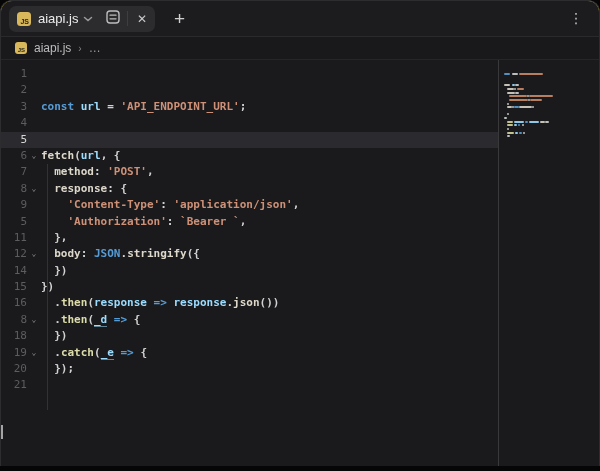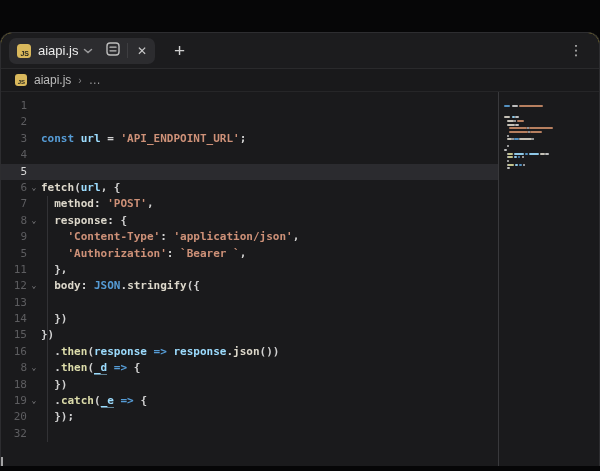--- a/index.html
+++ b/index.html
@@ -1,19 +1,19 @@
 <!DOCTYPE html>
 <html><head>
 <meta charset="utf-8">
 <style>
   html,body{margin:0;padding:0;background:#060607;width:600px;height:471px;overflow:hidden;
     font-family:"Liberation Sans",sans-serif;}
   .window{position:absolute;left:0;top:0;right:0;bottom:5px;background:#fde047;
     border-radius:12px 12px 0 0;overflow:hidden;border:1px solid #2d2d30;border-bottom:none;
-    box-sizing:border-box;margin-top:32px;}
+    box-sizing:border-box;}
   
   .tabbar{height:35px;background:#1c1c1e;border-bottom:1px solid #2a2a2c;display:flex;
     align-items:center;position:relative;}
   .tab{margin-left:8px;height:26px;background:#2c2c2f;border-radius:7px;display:flex;
     align-items:center;padding-left:8px;cursor:default;}
   .js-badge{width:14px;height:14px;background:#d9b85c;border-radius:3.5px;color:#26261f;
     font-size:7px;font-weight:bold;display:flex;align-items:flex-end;justify-content:flex-end;
     box-sizing:border-box;padding:1px 2px;}
   .tab-label{color:#ececec;font-size:13px;margin:0 5px 1px 7px;}
   .chev{display:flex;align-items:center;margin-right:6px;}
@@ -100,29 +100,28 @@
         <div class="code-line"><span class="ln">3</span><span class="fold"></span><span class="ct"><span class="tk-kw">const</span><span class="tk-pun"> </span><span class="tk-var">url</span><span class="tk-pun"> = </span><span class="tk-str">'API_ENDPOINT_URL'</span><span class="tk-pun">;</span></span></div>
         <div class="code-line"><span class="ln">4</span><span class="fold"></span><span class="ct"></span></div>
         <div class="code-line current"><span class="ln">5</span><span class="fold"></span><span class="ct"></span></div>
         <div class="code-line"><span class="ln">6</span><span class="fold">⌄</span><span class="ct"><span class="tk-prop">fetch</span><span class="tk-pun">(</span><span class="tk-var">url</span><span class="tk-pun">, {</span></span></div>
         <div class="code-line"><span class="ln">7</span><span class="fold"></span><span class="ct"><span class="tk-pun">  </span><span class="tk-prop">method</span><span class="tk-pun">: </span><span class="tk-str">'POST'</span><span class="tk-pun">,</span></span></div>
         <div class="code-line"><span class="ln">8</span><span class="fold">⌄</span><span class="ct"><span class="tk-pun">  </span><span class="tk-prop">response</span><span class="tk-pun">: {</span></span></div>
         <div class="code-line"><span class="ln">9</span><span class="fold"></span><span class="ct"><span class="tk-pun">    </span><span class="tk-str">'Content-Type'</span><span class="tk-pun">: </span><span class="tk-str">'application/json'</span><span class="tk-pun">,</span></span></div>
         <div class="code-line"><span class="ln">5</span><span class="fold"></span><span class="ct"><span class="tk-pun">    </span><span class="tk-str">'Authorization'</span><span class="tk-pun">: </span><span class="tk-str">`Bearer `</span><span class="tk-pun">,</span></span></div>
         <div class="code-line"><span class="ln">11</span><span class="fold"></span><span class="ct"><span class="tk-pun">  },</span></span></div>
         <div class="code-line"><span class="ln">12</span><span class="fold">⌄</span><span class="ct"><span class="tk-pun">  </span><span class="tk-prop">body</span><span class="tk-pun">: </span><span class="tk-kw">JSON</span><span class="tk-pun">.</span><span class="tk-prop">stringify</span><span class="tk-pun">({</span></span></div>
-        <div class="code-line"><span class="ln">13</span><span class="fold"></span><span class="ct"></span></div>
         <div class="code-line"><span class="ln">14</span><span class="fold"></span><span class="ct"><span class="tk-pun">  })</span></span></div>
         <div class="code-line"><span class="ln">15</span><span class="fold"></span><span class="ct"><span class="tk-pun">})</span></span></div>
         <div class="code-line"><span class="ln">16</span><span class="fold"></span><span class="ct"><span class="tk-pun">  .</span><span class="tk-fn">then</span><span class="tk-pun">(</span><span class="tk-var">response</span><span class="tk-kw"> =&gt; </span><span class="tk-var">response</span><span class="tk-pun">.</span><span class="tk-prop">json</span><span class="tk-pun">())</span></span></div>
         <div class="code-line"><span class="ln">8</span><span class="fold">⌄</span><span class="ct"><span class="tk-pun">  .</span><span class="tk-fn">then</span><span class="tk-pun">(</span><span class="tk-uvar">_d</span><span class="tk-kw"> =&gt; </span><span class="tk-pun">{</span></span></div>
         <div class="code-line"><span class="ln">18</span><span class="fold"></span><span class="ct"><span class="tk-pun">  })</span></span></div>
         <div class="code-line"><span class="ln">19</span><span class="fold">⌄</span><span class="ct"><span class="tk-pun">  .</span><span class="tk-fn">catch</span><span class="tk-pun">(</span><span class="tk-uvar">_e</span><span class="tk-kw"> =&gt; </span><span class="tk-pun">{</span></span></div>
         <div class="code-line"><span class="ln">20</span><span class="fold"></span><span class="ct"><span class="tk-pun">  });</span></span></div>
-        <div class="code-line"><span class="ln">32</span><span class="fold"></span><span class="ct"></span></div>
+        <div class="code-line"><span class="ln">21</span><span class="fold"></span><span class="ct"></span></div>
       </div>
     <div class="guide"></div>
     <div class="divider"></div>
     <div class="minimap" id="minimap">
         <div class="mb mb-kw" style="top: 13.3px; left: 5px; width: 6.25px;"></div>
         <div class="mb mb-pun" style="top: 13.3px; left: 12.5px; width: 6.25px;"></div>
         <div class="mb mb-str" style="top: 13.3px; left: 20px; width: 23.75px;"></div>
         <div class="mb mb-prop" style="top: 24.25px; left: 5px; width: 6.25px;"></div>
         <div class="mb mb-var" style="top: 24.25px; left: 12.5px; width: 3.75px;"></div>
         <div class="mb mb-pun" style="top: 24.25px; left: 16.25px; width: 3.75px;"></div>

